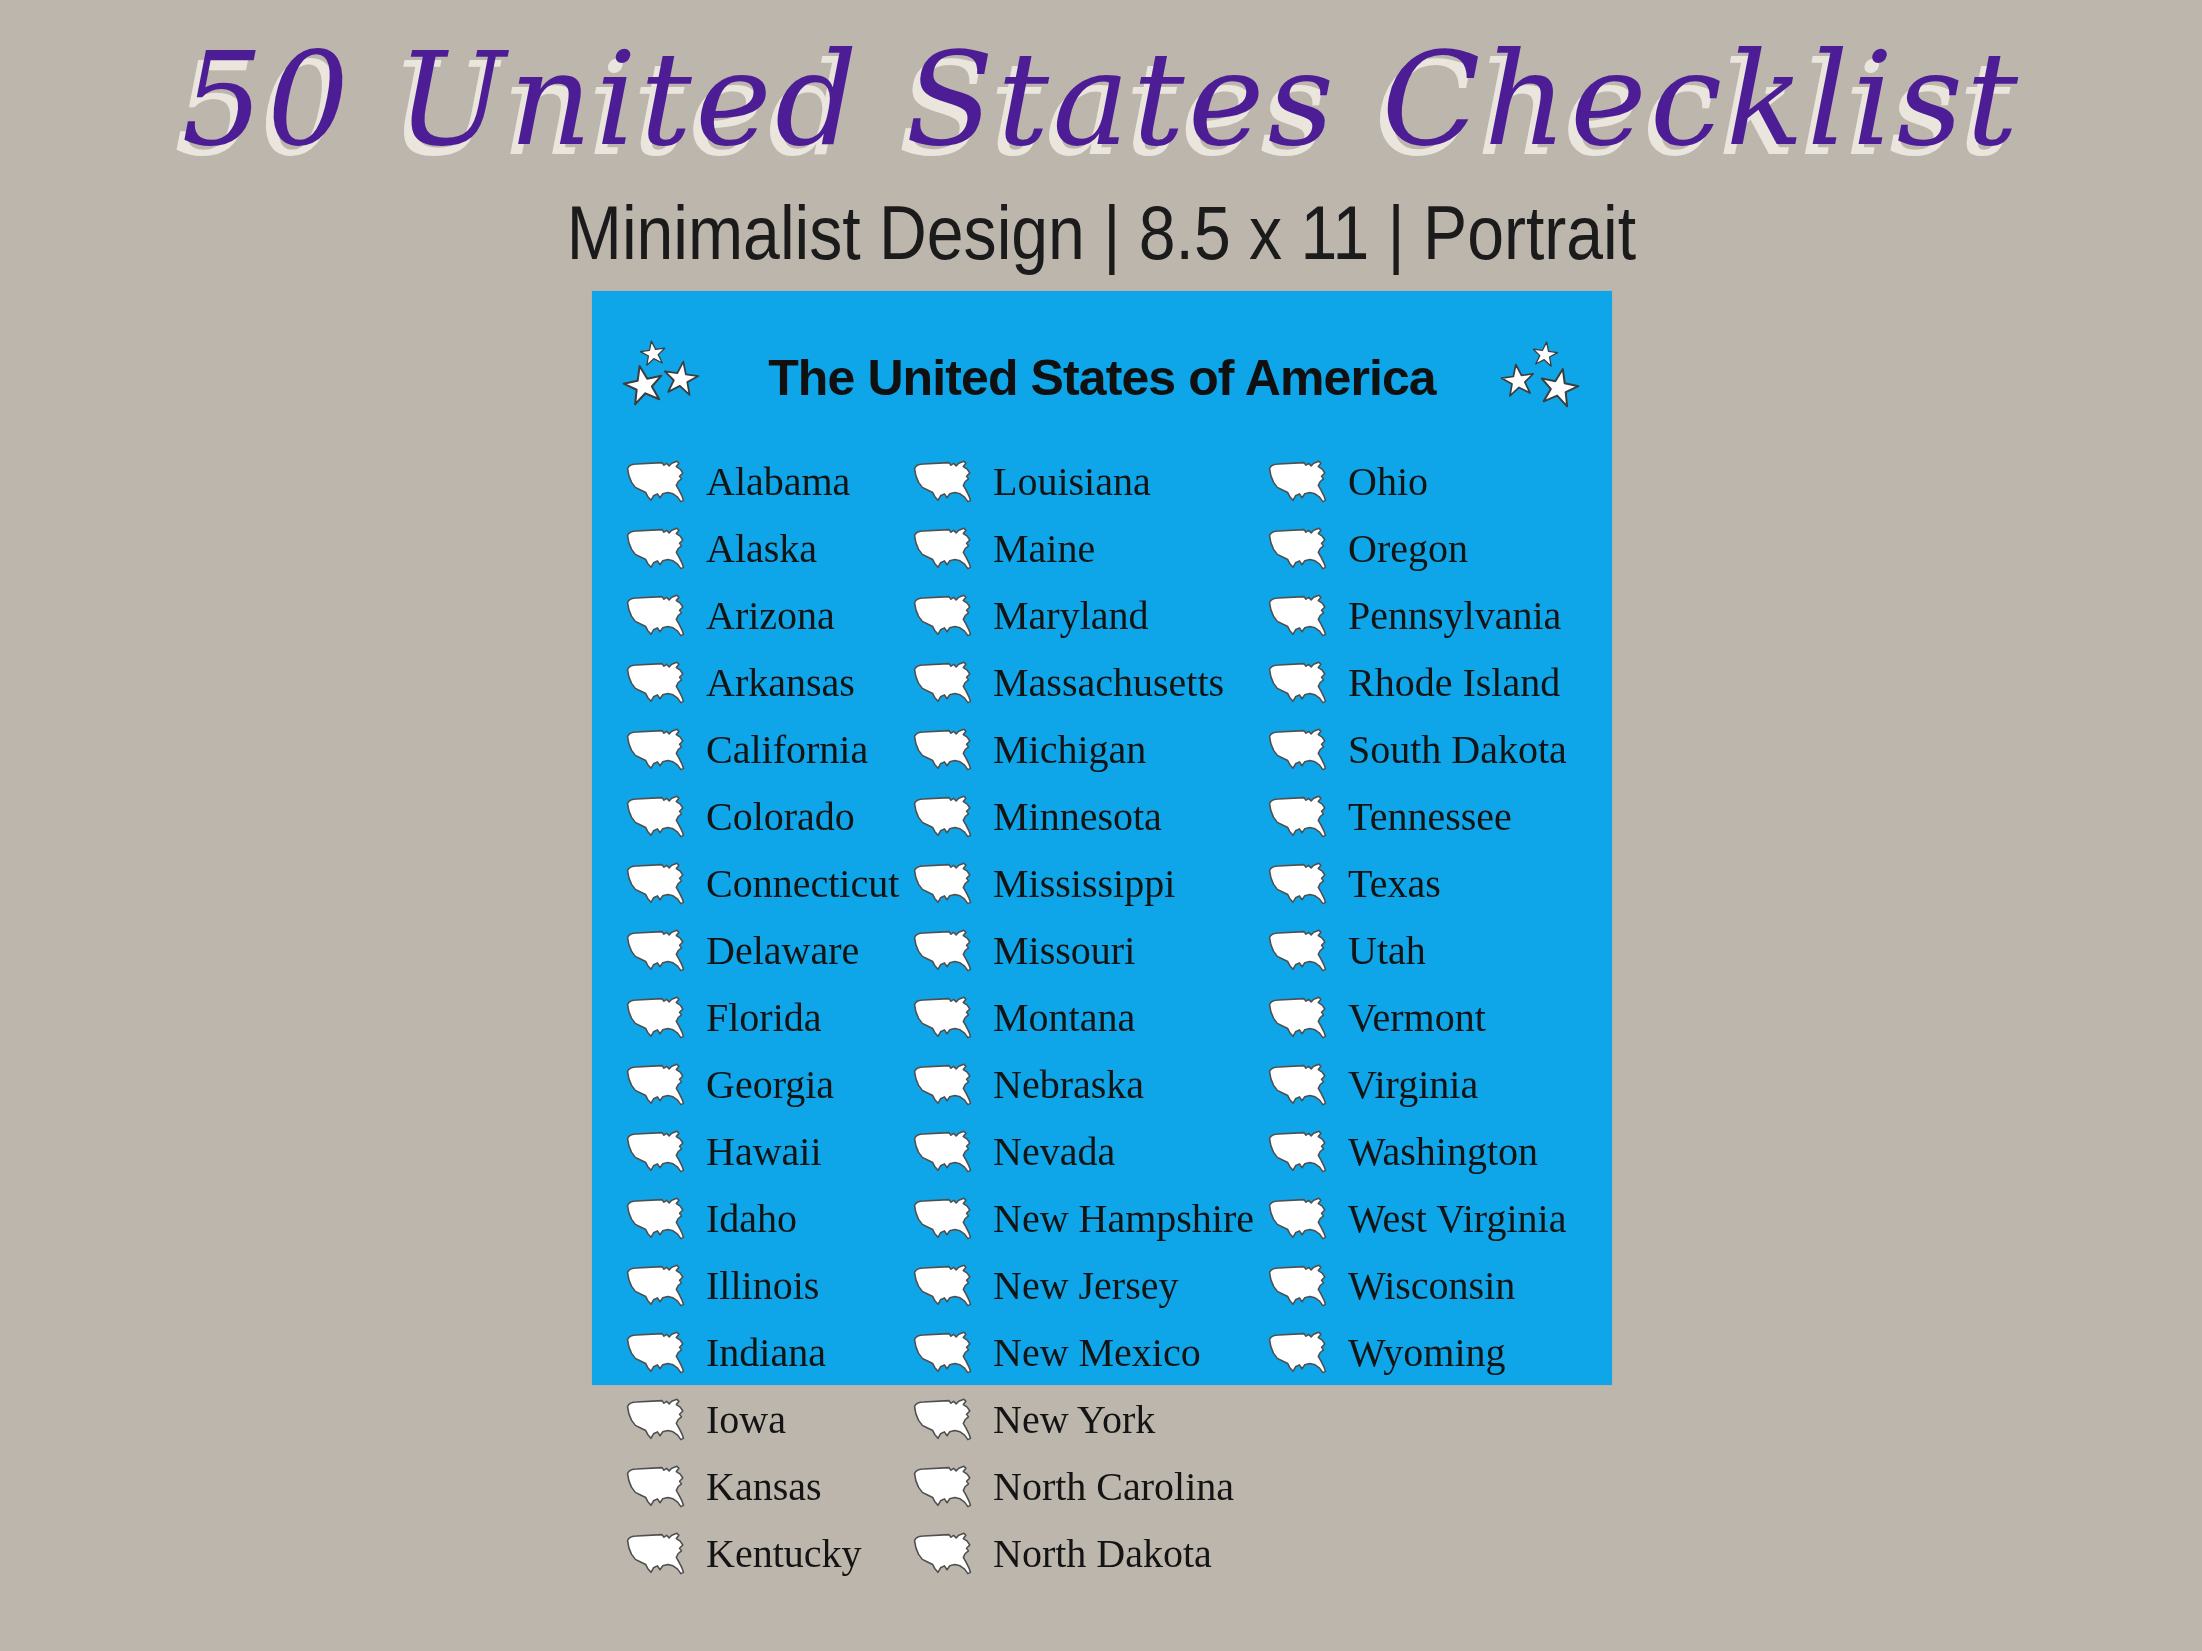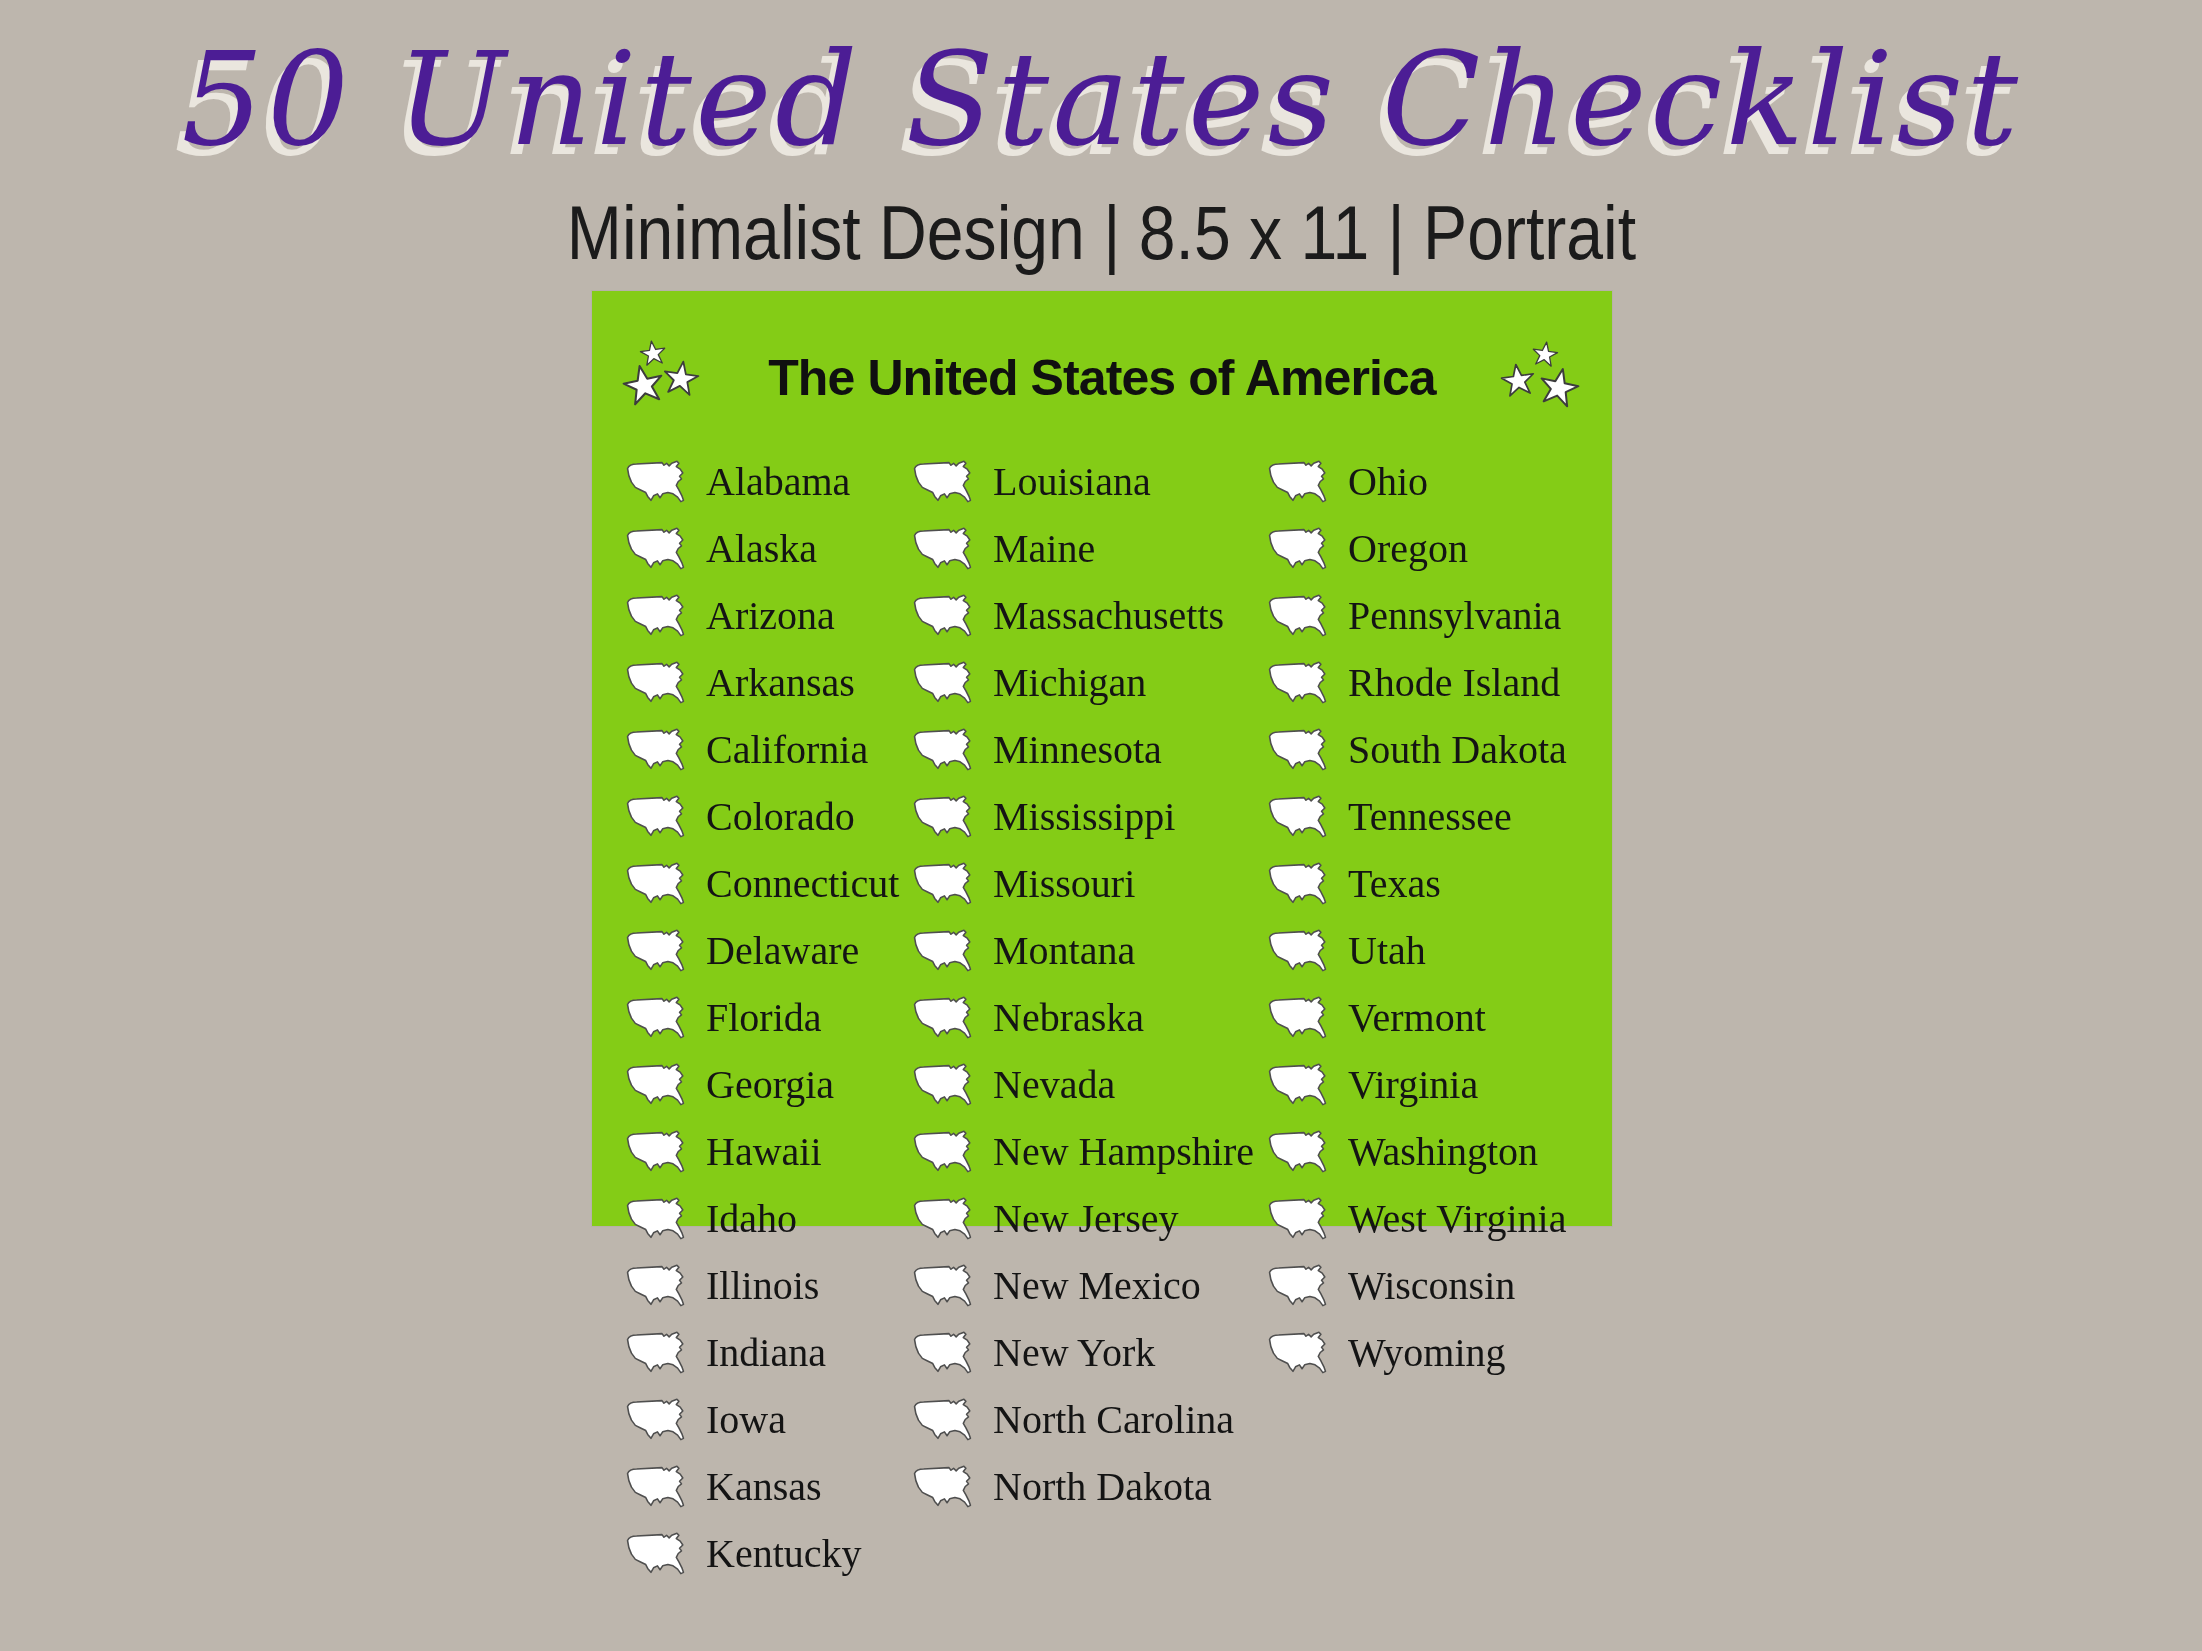--- a/index.html
+++ b/index.html
@@ -20,22 +20,22 @@
   }
   .banner-subtitle{
     position:absolute;top:191px;left:0;width:2203px;
     text-align:center;
     font-size:76px;line-height:1.1;color:#1b1b1b;
     transform:scaleX(0.87);transform-origin:50% 50%;
     white-space:nowrap;
   }
   
   .paper{
-    position:absolute;left:592px;top:291px;width:1020px;height:935px;
-    background:#84cc16;
+    position:absolute;left:592px;top:291px;width:1020px;height:1094px;
+    background:#0ea5e9;
     box-shadow:0 0 0 0.9px rgba(0,0,0,0.03);
   }
   .paper-header{
     position:absolute;top:59px;left:0;width:100%;
     text-align:center;
     font-weight:bold;font-size:50px;line-height:57px;letter-spacing:-0.9px;
     color:#101010;white-space:nowrap;
   }
   .star-cluster{position:absolute;width:81px;height:77px;}
   .star-cluster.left{left:31px;top:47px;}
@@ -229,20 +229,26 @@
     <span class="state-label">Louisiana</span>
   </div>
 
   <div class="state-item">
     <svg class="usa-icon" viewBox="0 0 100 66">
       <path d="M7,13 C9,8 14,6 21,6 L60,4 L63,8 L67,5 L71,9 L75,5 L83,2 L86,5 L82,10 L88,14 L92,20 L87,25 L90,29 L85,33 L82,39 L86,46 L91,56 L93,62 L89,64 L84,57 L77,52 L69,50 L61,52 L57,58 L53,52 L47,55 L43,62 L38,56 L35,50 L27,46 L19,42 L13,34 L9,24 Z"></path>
     </svg>
     <span class="state-label">Maine</span>
   </div>
 
+  <div class="state-item">
+    <svg class="usa-icon" viewBox="0 0 100 66">
+      <path d="M7,13 C9,8 14,6 21,6 L60,4 L63,8 L67,5 L71,9 L75,5 L83,2 L86,5 L82,10 L88,14 L92,20 L87,25 L90,29 L85,33 L82,39 L86,46 L91,56 L93,62 L89,64 L84,57 L77,52 L69,50 L61,52 L57,58 L53,52 L47,55 L43,62 L38,56 L35,50 L27,46 L19,42 L13,34 L9,24 Z"></path>
+    </svg>
+    <span class="state-label">Maryland</span>
+  </div>
 
   <div class="state-item">
     <svg class="usa-icon" viewBox="0 0 100 66">
       <path d="M7,13 C9,8 14,6 21,6 L60,4 L63,8 L67,5 L71,9 L75,5 L83,2 L86,5 L82,10 L88,14 L92,20 L87,25 L90,29 L85,33 L82,39 L86,46 L91,56 L93,62 L89,64 L84,57 L77,52 L69,50 L61,52 L57,58 L53,52 L47,55 L43,62 L38,56 L35,50 L27,46 L19,42 L13,34 L9,24 Z"></path>
     </svg>
     <span class="state-label">Massachusetts</span>
   </div>
 
   <div class="state-item">
     <svg class="usa-icon" viewBox="0 0 100 66">

